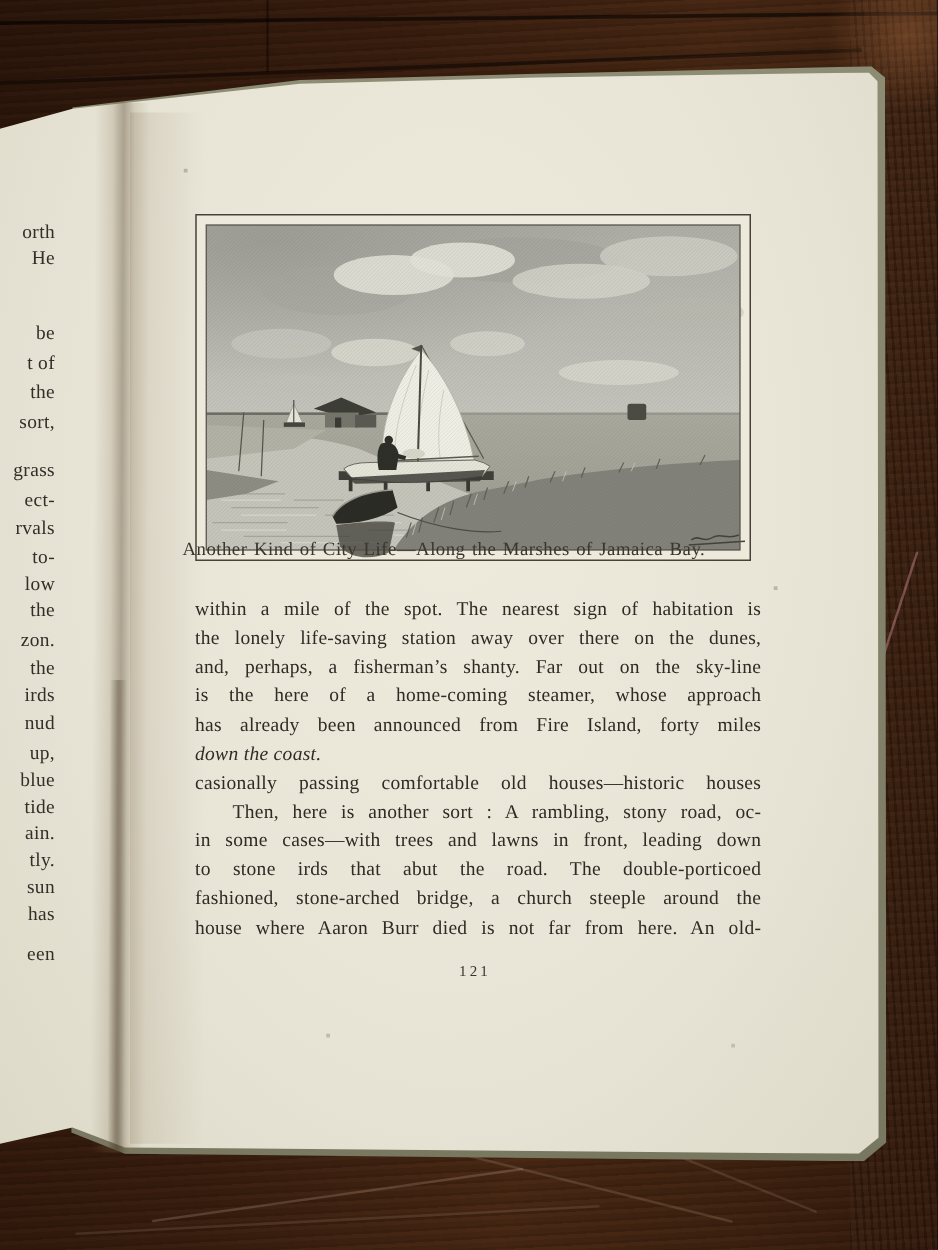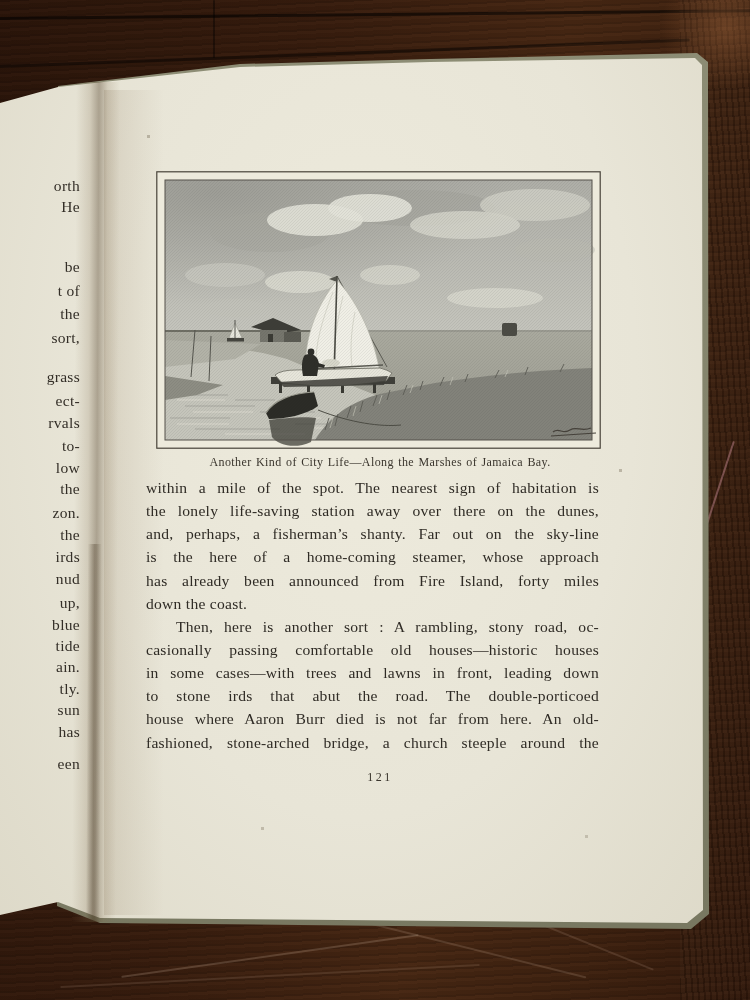--- a/index.html
+++ b/index.html
@@ -42,34 +42,34 @@
   .gutter-shadow:after{content:"";position:absolute;left:14px;top:55%;width:14px;height:45%;
     background:linear-gradient(90deg,rgba(70,55,35,0),rgba(70,55,35,.35),rgba(70,55,35,0));}
   .page-curve{position:absolute;left:104px;top:90px;width:60px;height:825px;
     background:linear-gradient(90deg,rgba(150,132,105,.22),rgba(150,132,105,0));}
   .speckles{position:absolute;left:0;top:0;width:1px;height:1px;background:transparent;
     box-shadow:188px 262px 0 1px rgba(120,110,90,.45),455px 208px 0 1px rgba(120,110,90,.35),
       620px 470px 0 1px rgba(120,110,90,.4),262px 828px 0 1px rgba(120,110,90,.35),
       148px 136px 0 1px rgba(120,110,90,.4),586px 836px 0 1px rgba(120,110,90,.3);}
 
   
-  .left-page-text{position:absolute;left:0;top:0;width:47px;height:1000px;margin-left:36px;}
+  .left-page-text{position:absolute;left:0;top:0;width:47px;height:1000px;}
   .fragment{position:absolute;right:3px;width:100%;text-align:right;
     font-size:15.5px;color:#332e27;letter-spacing:.3px;}
 
   
   .page-header{position:absolute;left:152px;top:141px;width:456px;text-align:center;
     font-size:17px;letter-spacing:3.5px;word-spacing:7px;color:#332e27;margin-top:34px;}
   .illustration{position:absolute;left:156px;top:171px;width:445px;height:278px;}
-  .caption{position:absolute;left:146px;top:455px;width:468px;text-align:center;
-    font-size:12px;letter-spacing:.4px;word-spacing:1px;color:#3a352d;}
-  .body-text{position:absolute;left:146px;top:479px;width:453px;color:#2f2b25;
+  .caption{position:absolute;left:146px;top:432px;width:468px;text-align:left;
+    font-size:15px;letter-spacing:.4px;word-spacing:1px;color:#3a352d;}
+  .body-text{position:absolute;left:156px;top:479px;width:453px;color:#2f2b25;
     font-size:15.6px;letter-spacing:.25px;}
   .line{height:23.15px;text-align:justify;text-align-last:justify;white-space:nowrap;}
-  .line.pend{text-align-last:left;}
+  .line.pend{text-align-last:left;font-style:italic;}
   .line.indent{padding-left:30px;box-sizing:border-box;}
   .page-number{position:absolute;left:152px;top:770px;width:456px;text-align:center;
     font-size:12px;letter-spacing:2.5px;color:#3a352d;}
 </style>
 </head>
 <body>
 
 <div class="scene">
 
   <div class="grain-h"></div>
@@ -243,22 +243,22 @@
 
   <div class="caption">Another Kind of City Life—Along the Marshes of Jamaica Bay.</div>
 
   <div class="body-text">
       <div class="line">within a mile of the spot. The nearest sign of habitation is</div>
       <div class="line">the lonely life-saving station away over there on the dunes,</div>
       <div class="line">and, perhaps, a fisherman’s shanty. Far out on the sky-line</div>
       <div class="line">is the here of a home-coming steamer, whose approach</div>
       <div class="line">has already been announced from Fire Island, forty miles</div>
       <div class="line pend">down the coast.</div>
+      <div class="line">casionally passing comfortable old houses—historic houses</div>
       <div class="line indent">Then, here is another sort : A rambling, stony road, oc-</div>
-      <div class="line">casionally passing comfortable old houses—historic houses</div>
       <div class="line">in some cases—with trees and lawns in front, leading down</div>
       <div class="line">to stone irds that abut the road. The double-porticoed</div>
+      <div class="line">fashioned, stone-arched bridge, a church steeple around the</div>
       <div class="line">house where Aaron Burr died is not far from here. An old-</div>
-      <div class="line">fashioned, stone-arched bridge, a church steeple around the</div>
     </div>
 
   <div class="page-number">121</div>
 </div>
 
 </body></html>

